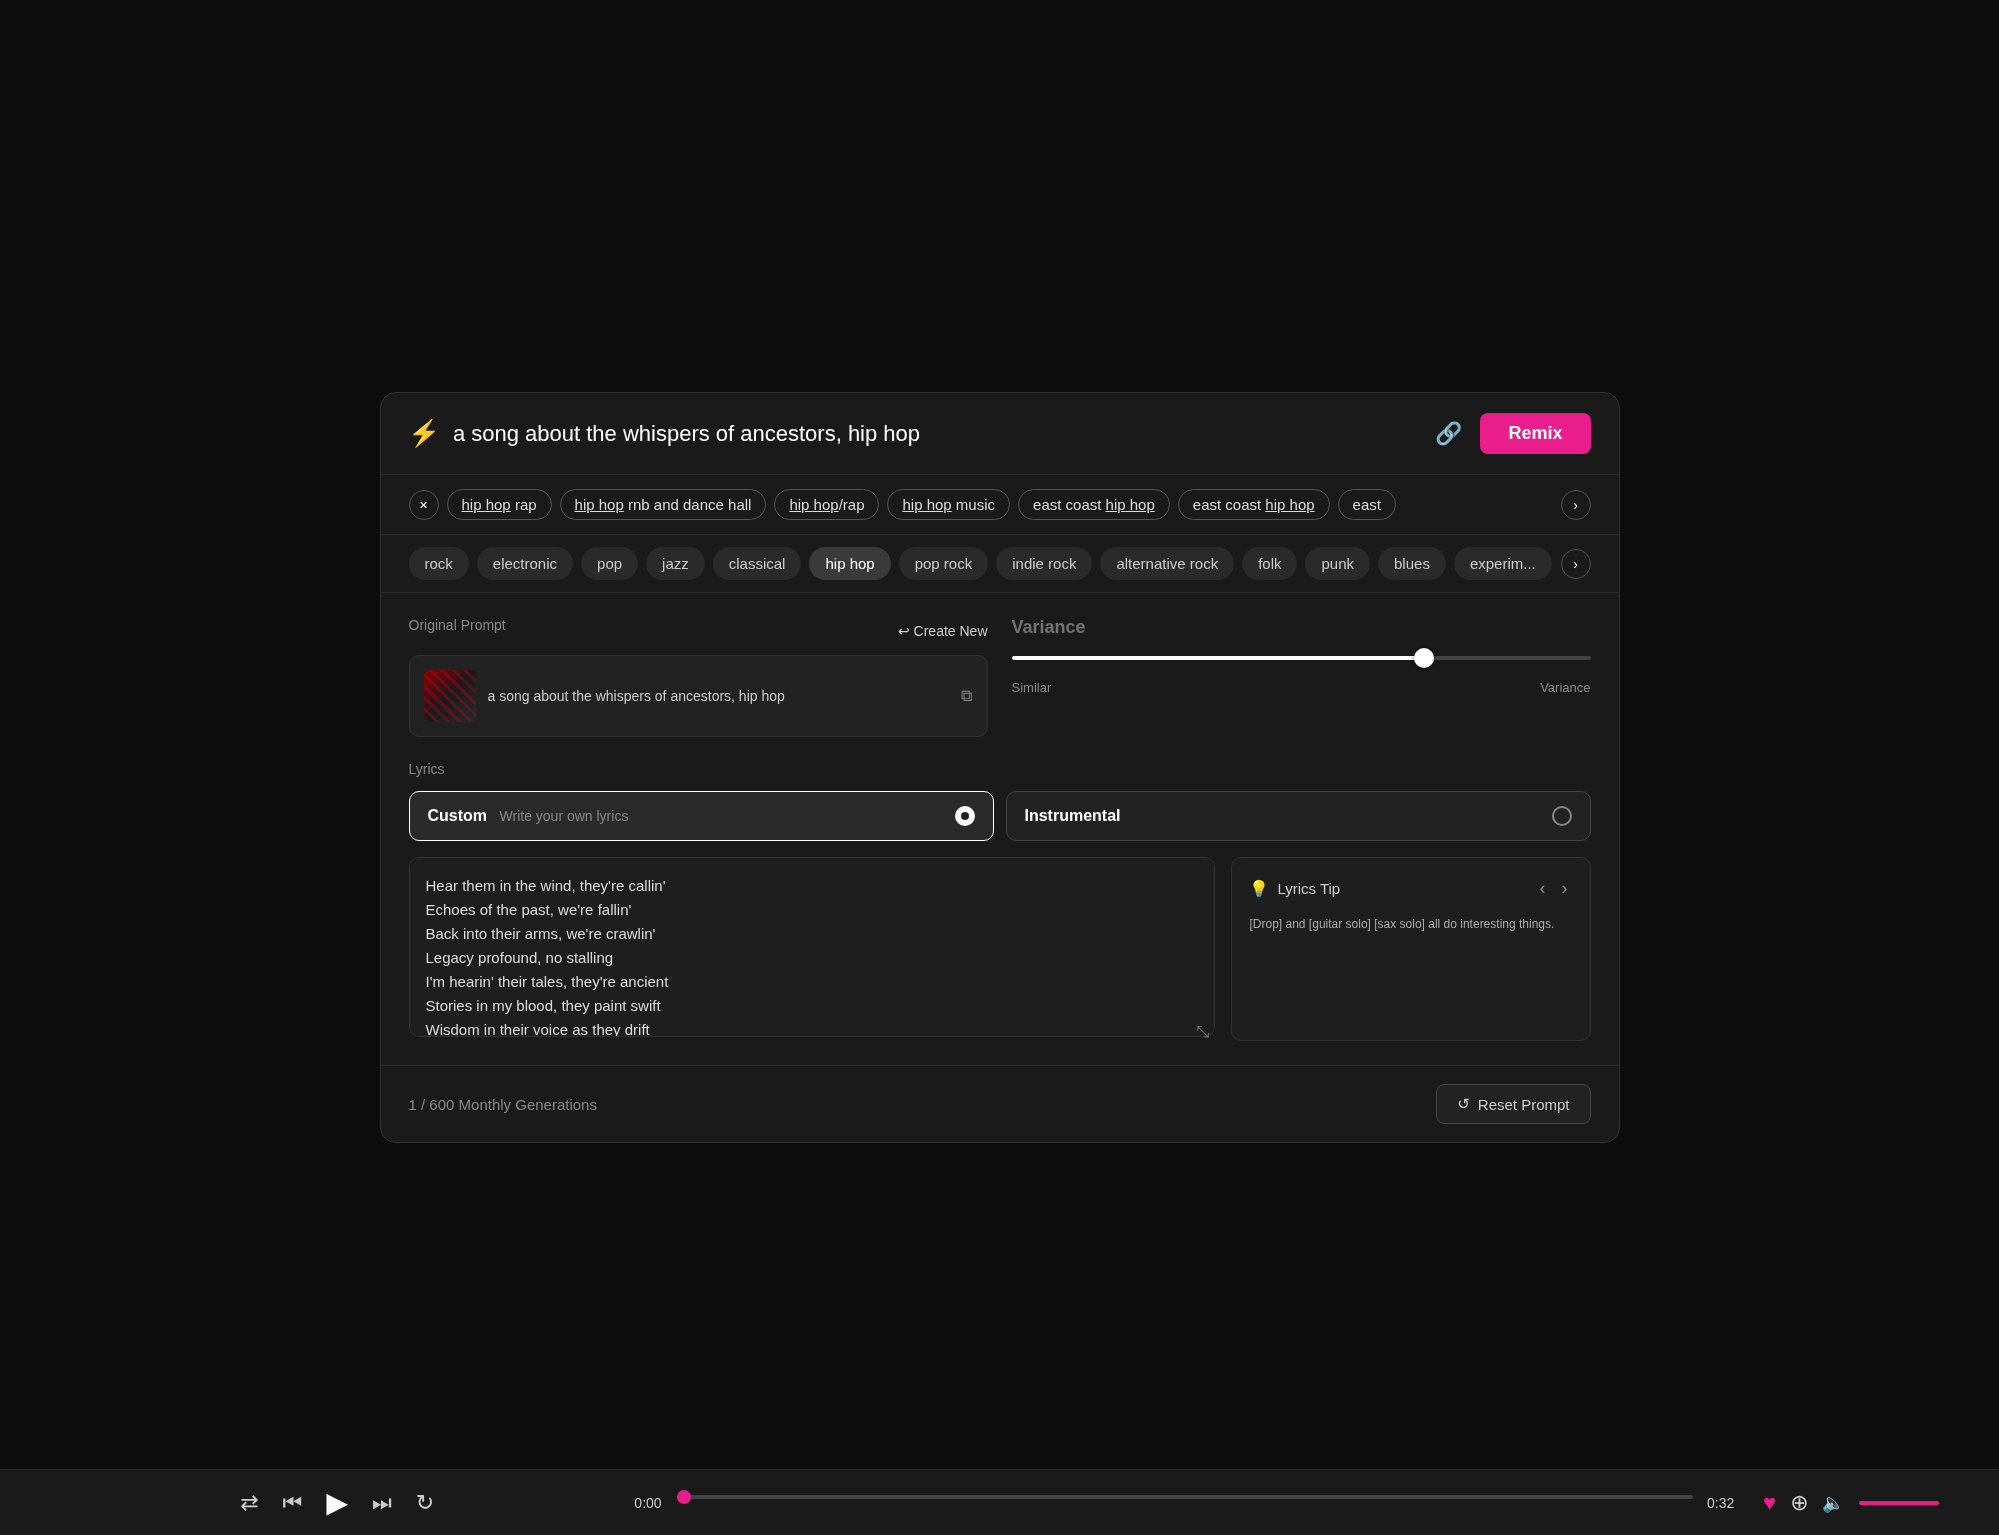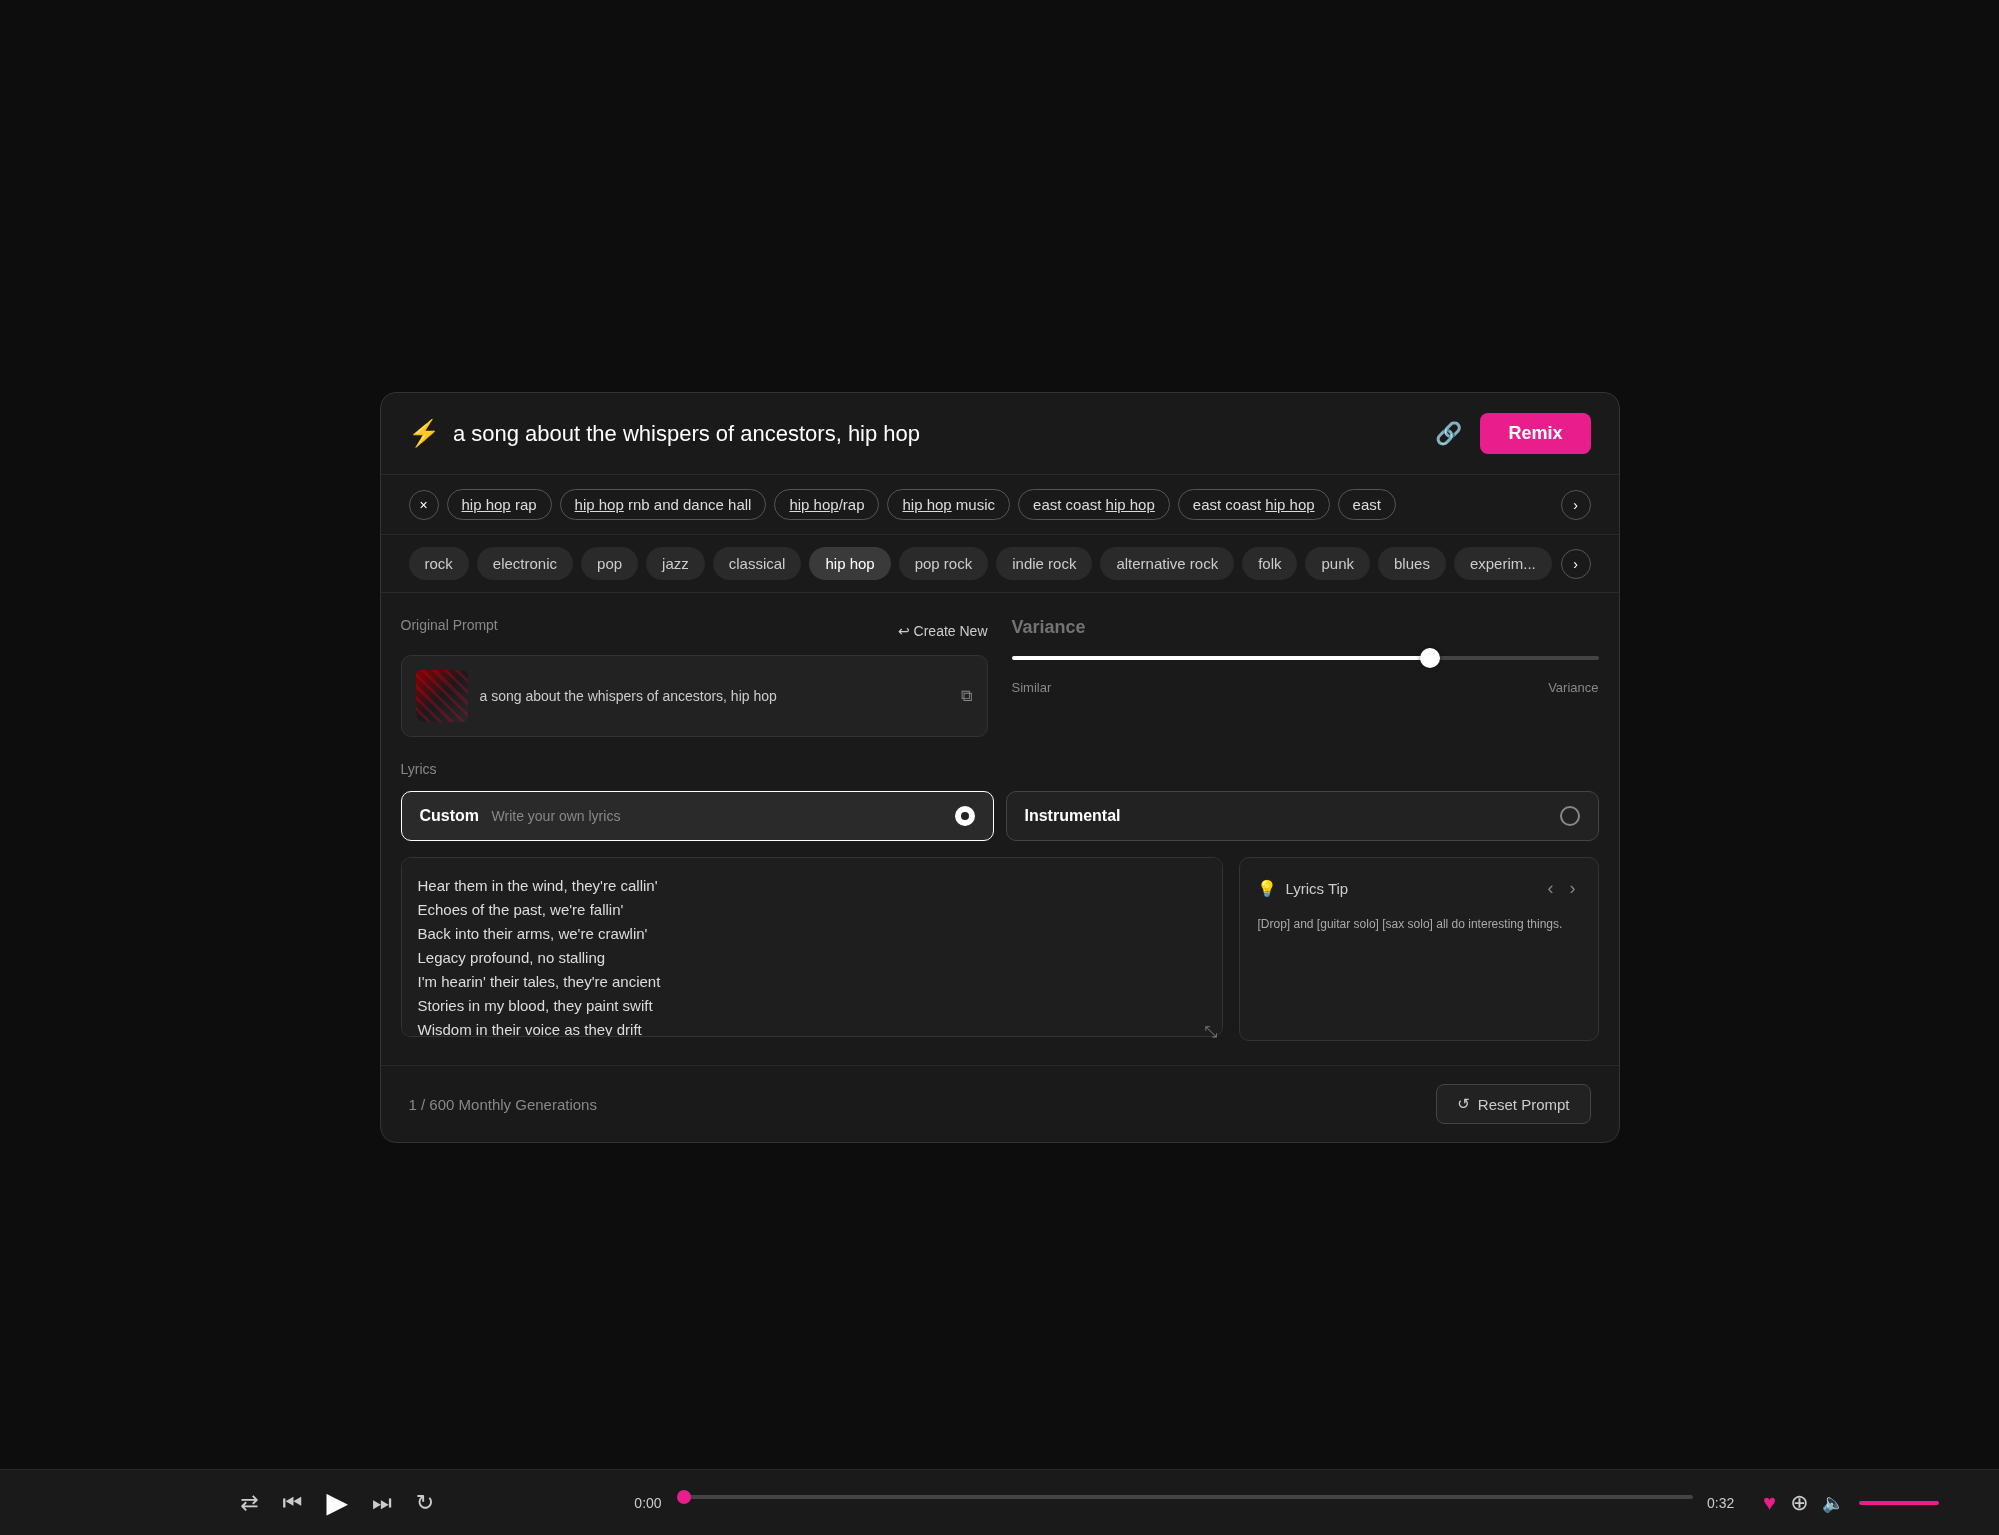--- a/index.html
+++ b/index.html
@@ -157,21 +157,21 @@
       cursor: pointer;
       display: flex;
       align-items: center;
       justify-content: center;
       flex-shrink: 0;
       margin-left: auto;
     }
 
     
     .content-area {
-      padding: 24px 20px;
+      padding: 24px 28px;
     }
 
     
     .section-row {
       display: flex;
       gap: 24px;
       margin-bottom: 24px;
     }
     .prompt-section {
       flex: 1;

